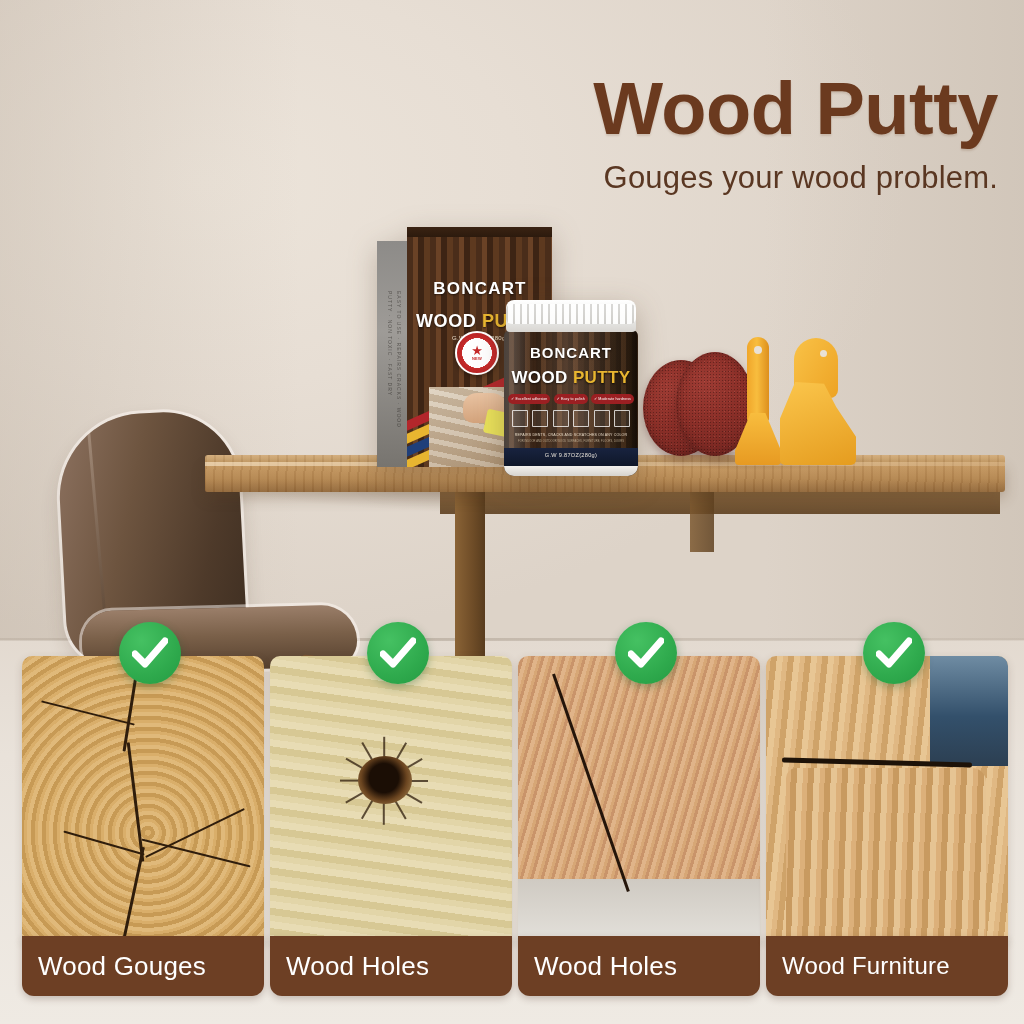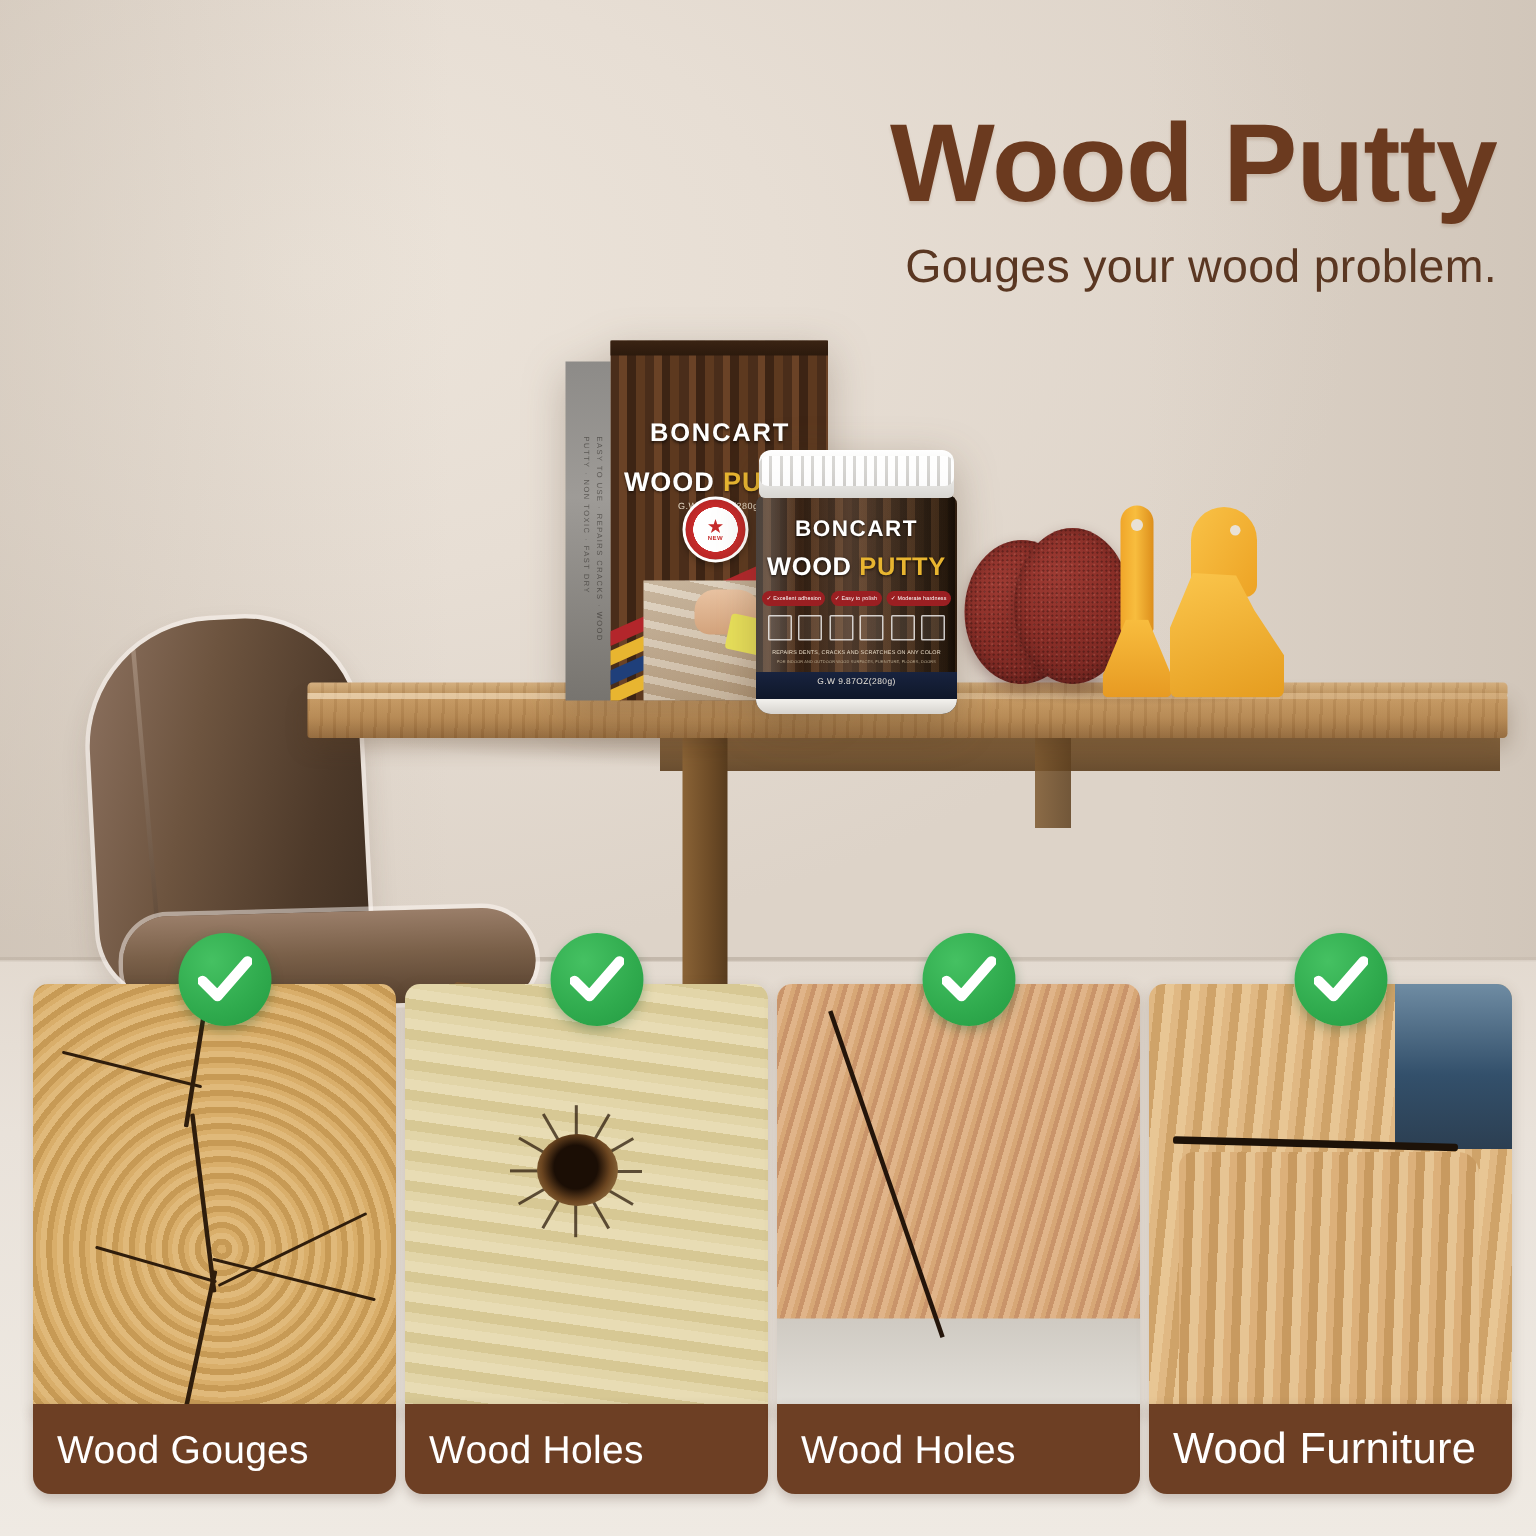--- a/index.html
+++ b/index.html
@@ -341,21 +341,21 @@
     border-radius:10px 10px 0 0; overflow:hidden;
     box-shadow:0 3px 9px rgba(90,70,50,.20);
   }
   .card-label {
     position:absolute; left:0; top:296px; width:242px; height:60px;
     background:#6d3f24; border-radius:0 0 12px 12px;
     display:flex; align-items:center; padding-left:16px;
     color:#fff; font-size:26px; letter-spacing:.2px;
     box-shadow:0 3px 7px rgba(70,45,30,.25);
   }
-  .card-4 .card-label { font-size:29px; }
+  .card-4 .card-label { font-size:24px; }
   .check {
     position:absolute; left:97px; top:-18px; width:62px; height:62px;
     border-radius:50%;
     background:radial-gradient(circle at 36% 30%, #45c162, #2faa4d 60%, #249a42 100%);
     box-shadow:0 3px 8px rgba(30,90,45,.35);
     z-index:5;
   }
   .check svg { position:absolute; left:13px; top:15px; }
 
   

